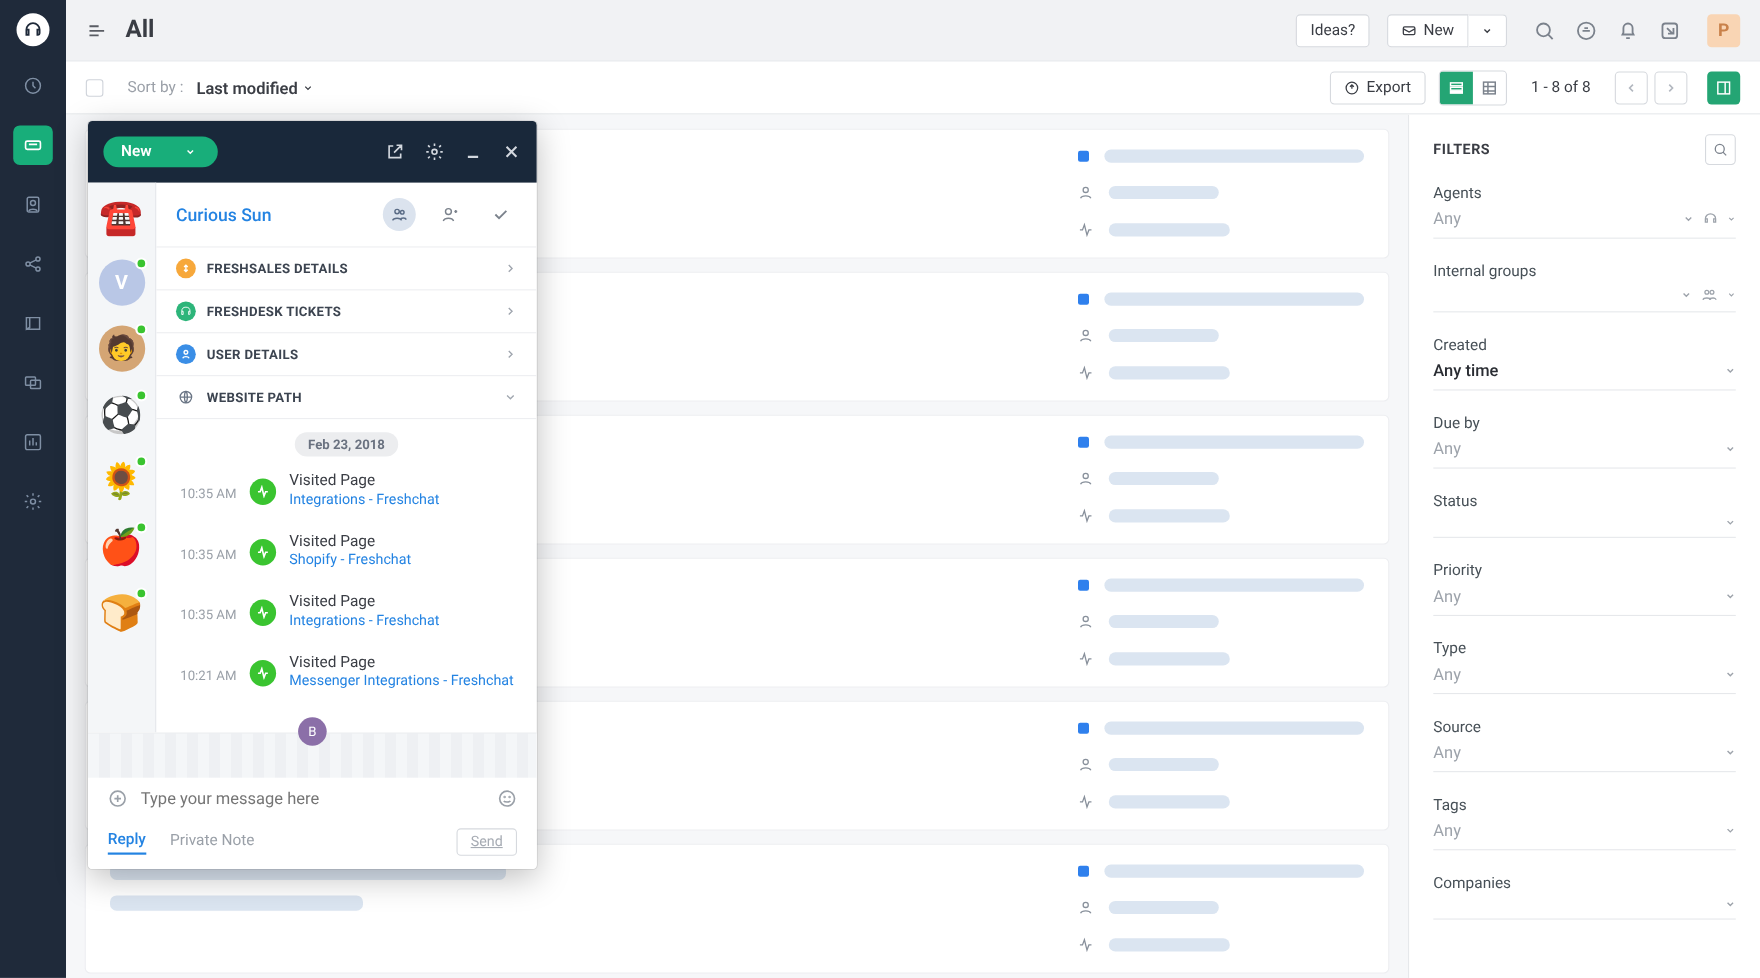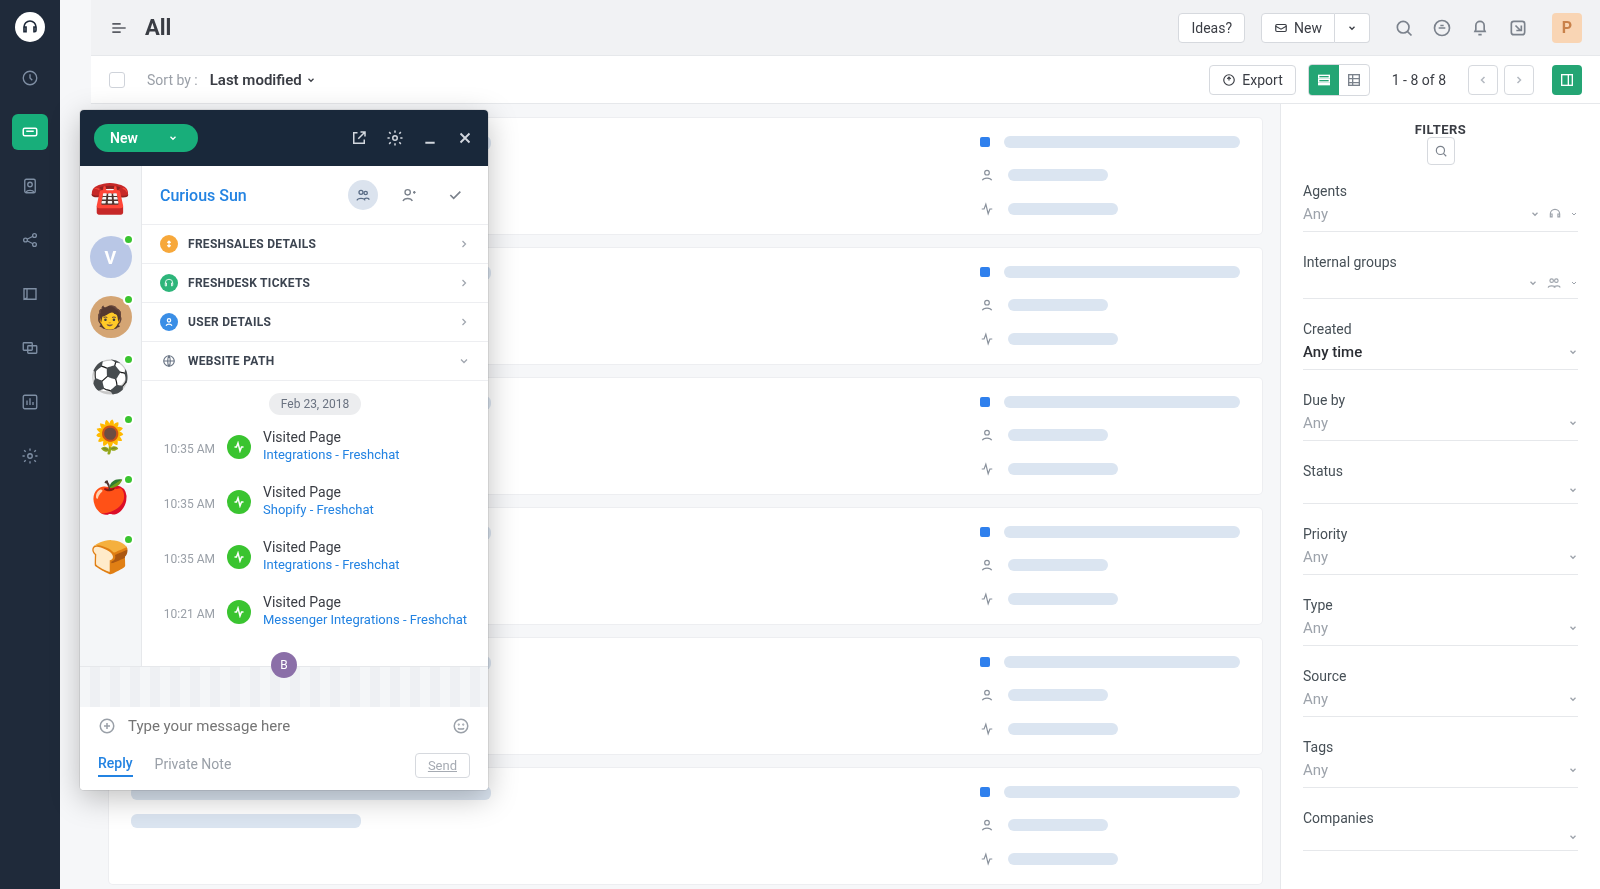--- a/index.html
+++ b/index.html
@@ -1,17 +1,17 @@
 <!DOCTYPE html>
 <html><head>
 <meta charset="utf-8">
 <style>
 * { box-sizing: border-box; margin: 0; padding: 0; font-family: -apple-system, BlinkMacSystemFont, "Segoe UI", Roboto, Helvetica, Arial, sans-serif; }
 body { background: #f6f7f9; overflow: hidden; }
-.app { display: flex; height: 889px; width: 1600px; position: relative; gap: 31px; }
+.app { display: flex; height: 889px; width: 1600px; position: relative; }
 
 
 .rail { width: 60px; background: #1f2a3a; display: flex; flex-direction: column; align-items: center; padding-top: 12px; gap: 18px; }
 .rail-logo { width: 30px; height: 30px; background: #fff; border-radius: 50%; display:flex; align-items:center; justify-content:center; color:#1f2a3a; }
 .rail-item { width: 36px; height: 36px; display:flex; align-items:center; justify-content:center; color:#7f8fa4; border-radius:6px; cursor:pointer; }
 .rail-item.active { background:#18ae7a; color:#fff; }
 
 
 .main { flex:1; display:flex; flex-direction:column; }
 .topbar { height: 56px; background:#f1f2f4; border-bottom:1px solid #e6e8eb; display:flex; align-items:center; padding:0 18px; gap:16px; }
@@ -48,21 +48,21 @@
 .skel.narrow{ width:230px;}
 .skel.wide{ width:360px;}
 .card-right { width:260px; display:flex; flex-direction:column; gap:20px;}
 .card-right .row { display:flex; gap:14px; align-items:center;}
 .cr-icon { width:14px; color:#88909b; display:flex;}
 .cr-skel { background:#dbe5f1; border-radius:6px; height:12px; flex:1;}
 .sq { width:10px; height:10px; background:#2f80ed; border-radius:2px;}
 
 
 .filters { width:320px; background:#fff; border-left:1px solid #e6e8eb; padding:18px 22px; overflow-y:auto;}
-.filters-head { display:flex; align-items:center; justify-content:flex-start; margin-bottom:18px;flex-direction:column;}
+.filters-head { display:flex; align-items:center; justify-content:space-between; margin-bottom:18px;}
 .filters-head h3 { font-size:13px; letter-spacing:0.5px; font-weight:700; color:#3a3d44;}
 .search-icon-box { width:28px; height:28px; border:1px solid #d6d9de; border-radius:4px; display:flex; align-items:center; justify-content:center; color:#7b828c; cursor:pointer;}
 .fgroup { margin-bottom:22px;}
 .flabel { font-size:14px; color:#475057; margin-bottom:6px;}
 .fvalue { display:flex; align-items:center; justify-content:space-between; color:#9da3ab; font-size:15px; border-bottom:1px solid #e6e8eb; padding-bottom:8px; cursor:pointer;}
 .fvalue.strong { color:#2a2d33; font-weight:500;}
 .fvalue .rt { display:flex; gap:8px; align-items:center;}
 
 
 .chat { position:absolute; top:110px; left:80px; width:408px; background:#fff; border-radius:4px; box-shadow:0 8px 30px rgba(0,0,0,0.25), 0 0 0 1px rgba(0,0,0,0.07); overflow:hidden; display:flex; flex-direction:column; height:680px;}
@@ -85,21 +85,21 @@
 .accordion { border-bottom:1px solid #edeef1; }
 .acc-row { padding:10px 18px; display:flex; align-items:center; gap:10px; font-size:12px; font-weight:700; letter-spacing:0.3px; color:#3c4450; cursor:pointer;}
 .acc-row .ai { width:18px; height:18px; border-radius:50%; display:flex; align-items:center; justify-content:center; font-size:11px;}
 .acc-row .chev { margin-left:auto; color:#a0a6af;}
 .ai.green{ background:#2db57a; color:#fff;}
 .ai.orange{ background:#f7a83b; color:#fff;}
 .ai.blue{ background:#3a8ee6; color:#fff;}
 .ai.globe{ color:#6a7585;}
 .timeline { flex:1; padding:12px 18px 6px; overflow-y:auto;}
 .date-pill { display:inline-block; background:#ecedef; color:#6a7280; font-size:12px; padding:4px 12px; border-radius:12px; margin:0 auto 14px; }
-.date-wrap{ text-align:center;}
+.date-wrap{ text-align:center;font-weight:bold;}
 .tl-row { display:flex; gap:12px; align-items:center; margin-bottom:22px;}
 .tl-time { font-size:12px; color:#9aa0a8; width:55px; text-align:right; padding-top:6px;}
 .tl-dot { width:24px; height:24px; border-radius:50%; background:#3ac430; color:#fff; display:flex; align-items:center; justify-content:center; font-size:11px; flex-shrink:0; margin-top:2px;}
 .tl-content .t1 { font-size:14px; color:#3a3d44;}
 .tl-content .t2 { font-size:13px; color:#2383e2; margin-top:2px;}
 .chat-footer { border-top:1px solid #e6e8eb; background:#fff;}
 .reply-bg { height:40px; background:repeating-linear-gradient(90deg,#f4f6f8 0,#f4f6f8 10px,#eef0f3 10px,#eef0f3 20px); position:relative;}
 .avatar-sm { position:absolute; top:-15px; left:50%; transform:translateX(-50%); width:26px; height:26px; border-radius:50%; background:#8b6fa8; color:#fff; font-size:12px; display:flex; align-items:center; justify-content:center;}
 .input-row { display:flex; align-items:center; padding:10px 18px; gap:12px; color:#9aa0a8;justify-content:space-between;}
 .input-row input { border:0; flex:1; font-size:15px; outline:none; color:#3a3d44;}

